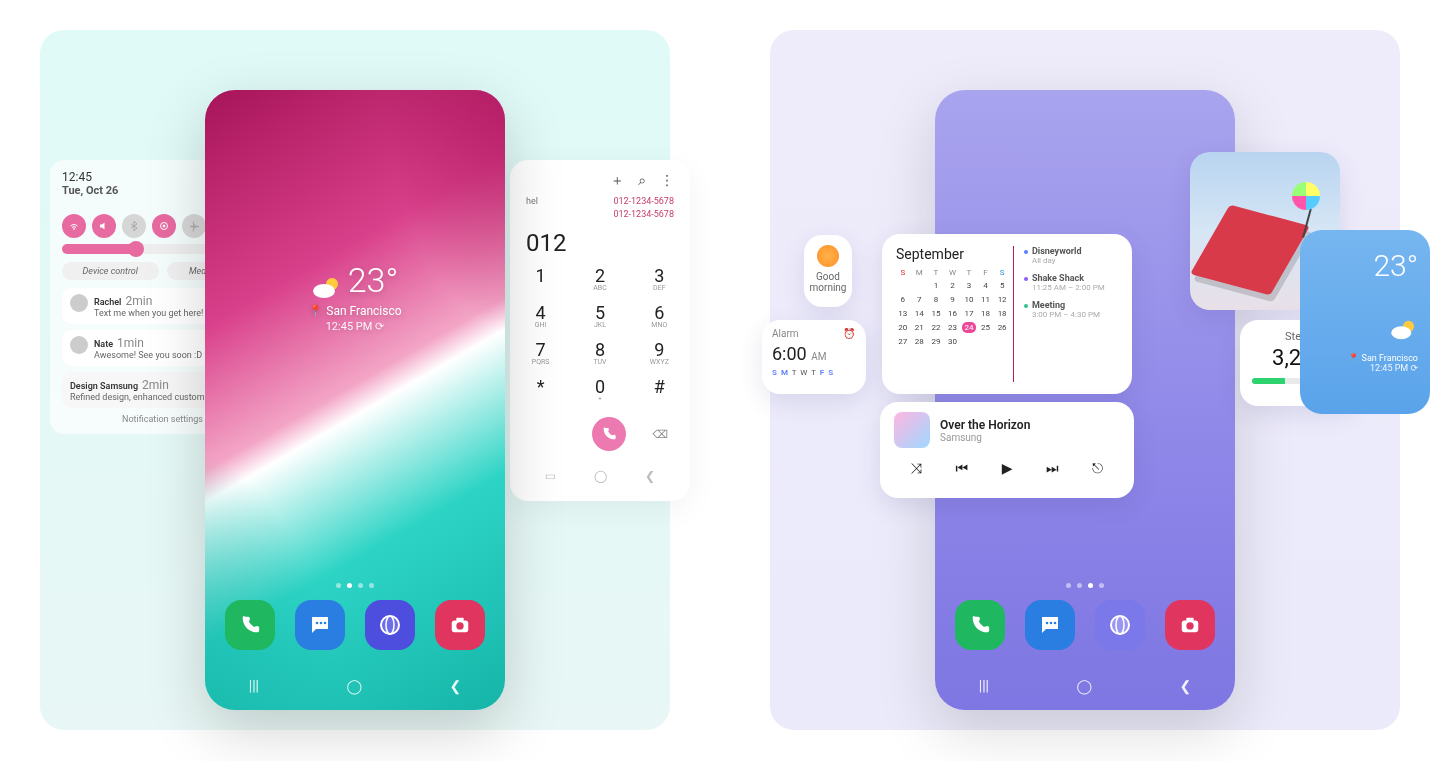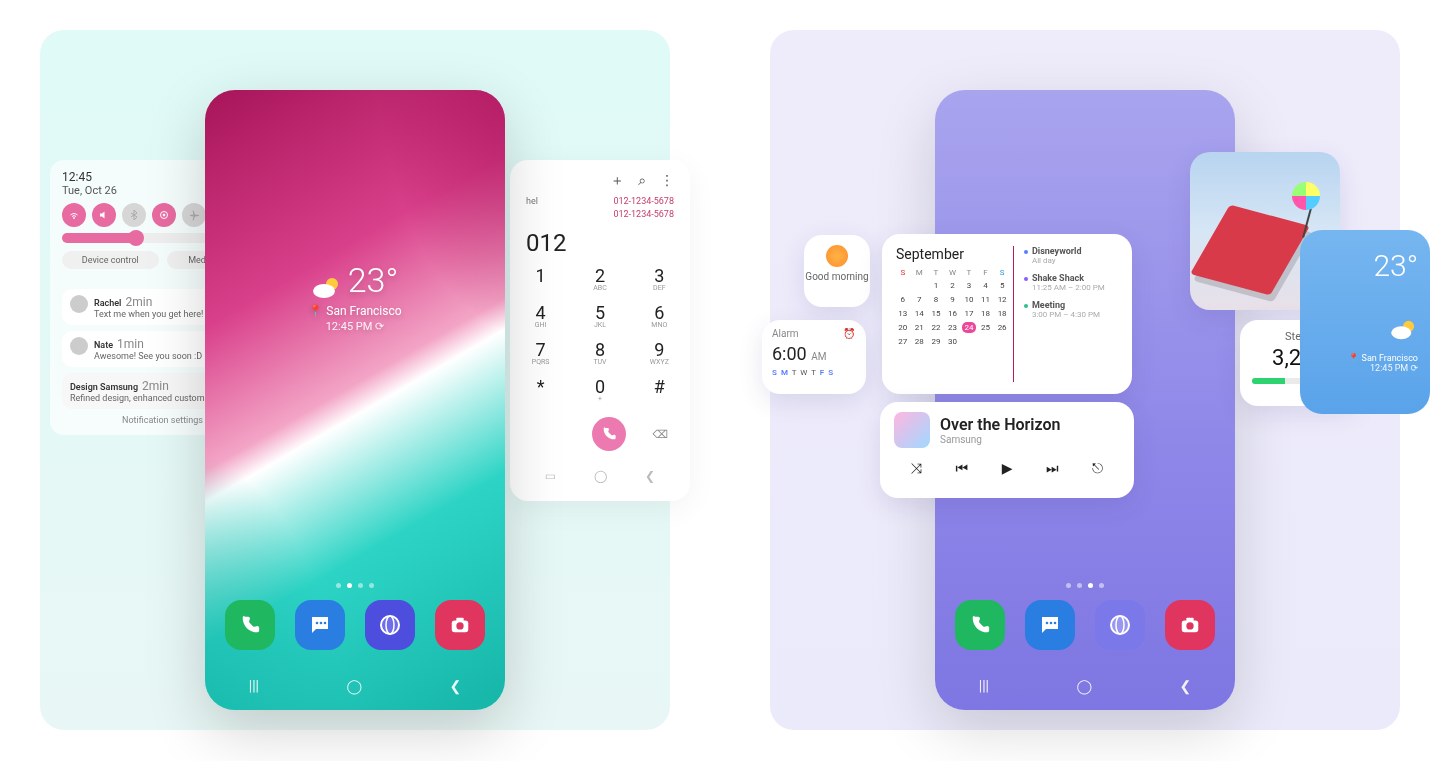--- a/index.html
+++ b/index.html
@@ -33,27 +33,27 @@
   width: 225px;
   background: rgba(255,255,255,.65);
   border-radius: 14px;
   padding: 10px 12px;
   font-size: 10px;
   color: #555;
   backdrop-filter: blur(2px);
   filter: blur(.4px);
 }
 .qs-time { font-size: 12px; color:#333; }
-.qs-date { font-size: 11px; color:#555; margin-bottom:6px; }
+.qs-date { font-size: 11px; color:#555; margin-bottom:17px;font-weight:bold; }
 .qs-toggles { display:flex; gap:6px; margin-bottom:6px;}
 .tg { width:24px;height:24px;border-radius:50%; display:flex;align-items:center;justify-content:center; font-size:12px;color:#fff;}
 .tg.on{ background:#e76aa0;} .tg.off{background:#d6d6d6;color:#aaa;}
 .qs-slider{height:10px;border-radius:6px;background:linear-gradient(90deg,#e76aa0 35%,#eee 35%);margin-bottom:8px;position:relative;}
 .qs-slider::after{content:"";position:absolute;left:33%;top:-3px;width:16px;height:16px;border-radius:50%;background:#e76aa0;}
-.qs-chips{display:flex;gap:8px;margin-bottom:20px;}
+.qs-chips{display:flex;gap:8px;margin-bottom:8px;font-style:italic;}
 .chip{flex:1;text-align:center;padding:4px 6px;background:#f0f0f0;border-radius:10px;font-size:9px;color:#666;}
 .notif{background:#fff;border-radius:10px;padding:6px 8px;margin-bottom:6px;display:flex;gap:6px;align-items:flex-start;}
 .av{width:18px;height:18px;border-radius:50%;background:#ccc;flex-shrink:0;}
 .nt-head{font-size:9px;color:#333;font-weight:600;}
 .nt-sub{font-size:12px;color:#888;font-weight:400;margin-left:4px;}
 .nt-body{font-size:9px;color:#666;}
 .nt-footer{text-align:center;font-size:9px;color:#888;margin-top:4px;}
 
 .dialer-card{
   position:absolute; top:130px; right:-20px; width:180px;
@@ -95,21 +95,21 @@
 
 
 .phone2{
   position:absolute;top:60px;left:50%;transform:translateX(-50%);
   width:300px;height:620px;border-radius:30px;overflow:hidden;
   background:linear-gradient(180deg,#a9a4ee 0%,#8e86e8 60%,#7e76e2 100%);
   box-shadow:0 20px 60px rgba(0,0,0,.15);
 }
 .widget{position:absolute;background:#fff;border-radius:18px;box-shadow:0 8px 24px rgba(60,50,120,.12);}
 
-.w-good{top:205px;left:34px;width:66px;height:72px;text-align:center;font-size:10px;color:#666;padding-top:10px;}
+.w-good{top:205px;left:34px;width:48px;height:72px;text-align:center;font-size:10px;color:#666;padding-top:10px;}
 .sun{width:22px;height:22px;border-radius:50%;background:radial-gradient(circle,#ffb347,#ff8e2b);margin:0 auto 4px;}
 
 .w-alarm{top:290px;left:-8px;width:104px;height:74px;padding:8px 10px;font-size:10px;color:#555;}
 .w-alarm .atop{display:flex;justify-content:space-between;align-items:center;color:#888;}
 .atime{font-size:18px;color:#222;margin-top:4px;}
 .atime small{font-size:10px;color:#888;}
 .adays{font-size:8px;letter-spacing:1px;margin-top:4px;}
 .adays .b{color:#5a7dff;font-weight:600;}
 
 .w-cal{top:204px;left:112px;width:250px;height:160px;padding:12px 14px;font-size:10px;color:#555; display:flex; gap:4px;}
@@ -140,21 +140,21 @@
 
 .w-weather{top:200px;right:-30px;width:130px;height:184px;border-radius:22px;background:linear-gradient(180deg,#76b6f0,#5aa3ea);padding:18px 12px;color:#fff;text-align:right;}
 .w-weather .t{font-size:30px;font-weight:300;}
 .w-weather .ic{margin-top:36px;font-size:18px;text-align:right;}
 .w-weather .loc{font-size:9px;margin-top:8px;}
 .w-weather .tm{font-size:9px;opacity:.9;}
 
 .w-music{top:372px;left:110px;width:254px;height:96px;padding:10px 14px;}
 .mus-row{display:flex;gap:10px;align-items:center;}
 .mus-art{width:36px;height:36px;border-radius:8px;background:linear-gradient(135deg,#ffb6e1,#9fd8ff);}
-.mus-title{font-size:16px;color:#222;font-weight:600;}
+.mus-title{font-size:12px;color:#222;font-weight:600;}
 .mus-artist{font-size:10px;color:#999;}
 .mus-ctrls{display:flex;justify-content:space-around;margin-top:12px;font-size:14px;color:#222;}
 
 .pager2{position:absolute;bottom:122px;left:0;right:0;display:flex;justify-content:center;gap:6px;}
 svg{display:block;}
 </style>
 </head>
 <body>
 
 <div class="showcase">

